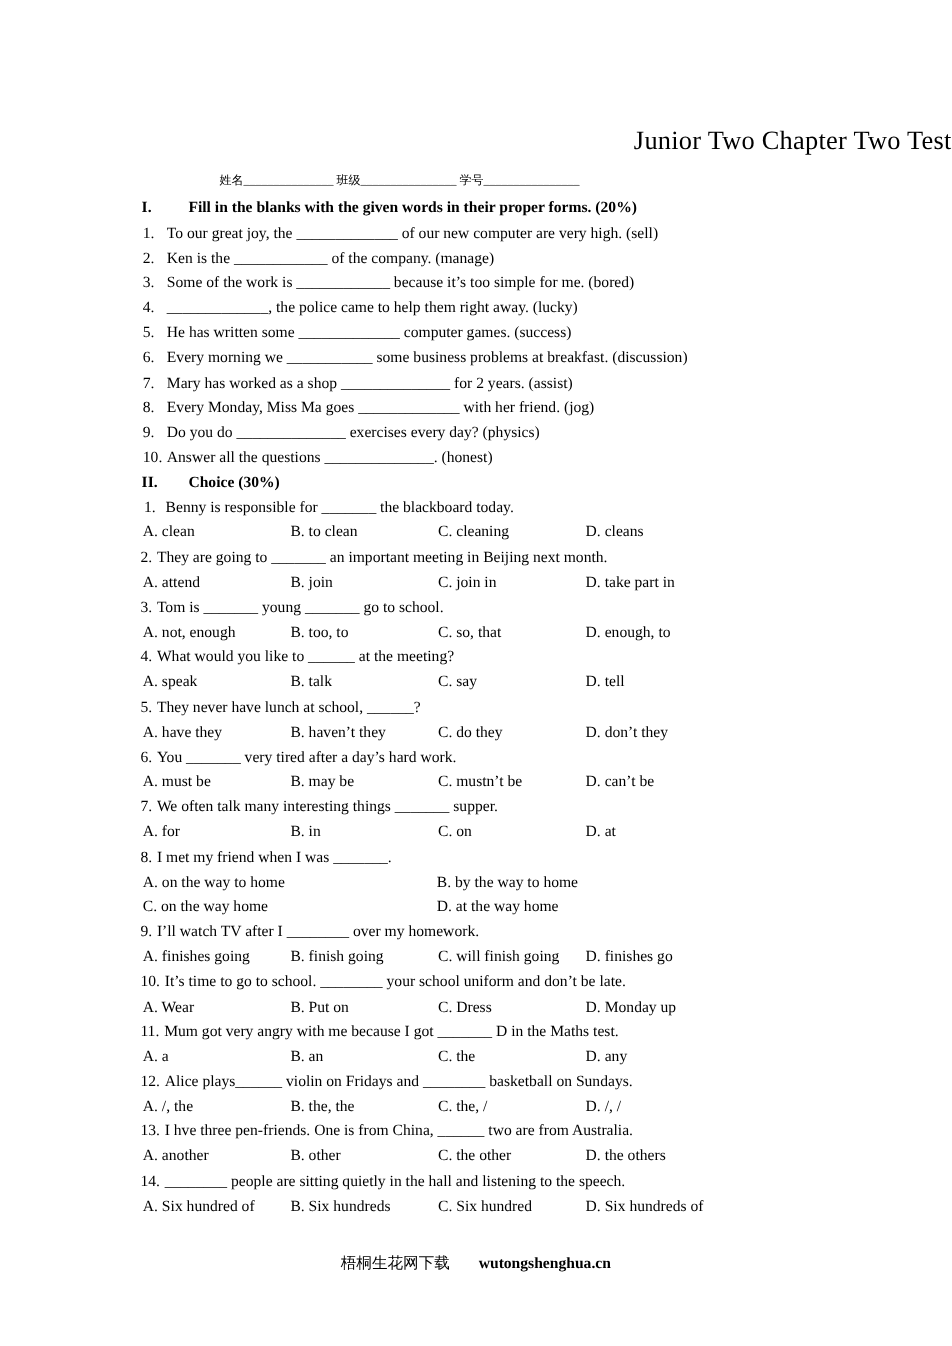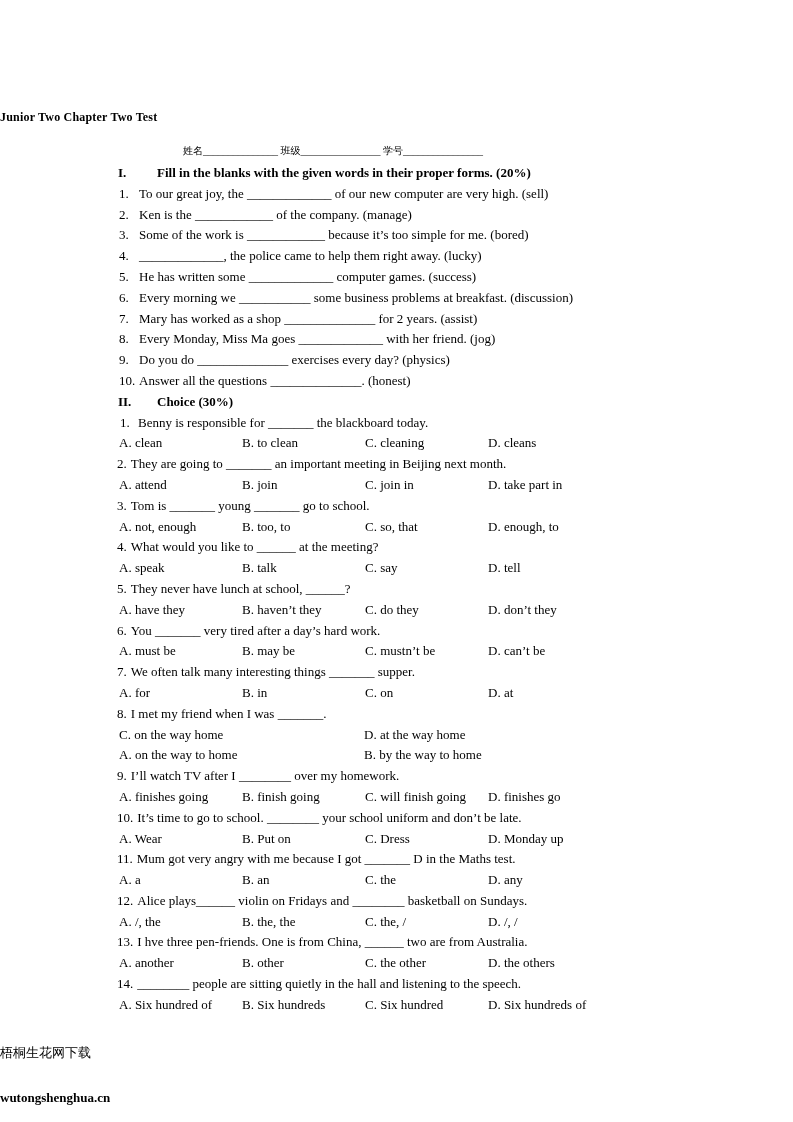--- a/index.html
+++ b/index.html
@@ -9,24 +9,24 @@
     height: 1122px;
     background: #ffffff;
     color: #000000;
     font-family: "Liberation Serif", "DejaVu Serif", serif;
     overflow: hidden;
     box-sizing: border-box;
     padding-top: 104px;
   }
   .title {
     margin: 0;
-    font-size: 12px;
-    font-weight: bold;
+    font-size: 22px;
+    font-weight: normal;
     line-height: 26px;
-    text-align: left;
+    text-align: right;
     letter-spacing: 0.2px;
   }
   .name-line {
     margin: 10px 0 0 183px;
     font-size: 10px;
     line-height: 21px;
     white-space: pre;
   }
   .content {
     margin-top: 2px;
@@ -47,21 +47,20 @@
   .opt:last-child { width: auto; }
   .opt-row.two .opt { width: 245px; }
   .opt-row.two .opt:last-child { width: auto; }
   .footer {
     margin-top: 26px;
     display: flex;
     justify-content: center;
     gap: 24px;
     font-size: 13px;
     line-height: 21px;
-    flex-direction: column;
   }
   .footer .site-url { font-weight: bold; }
 </style>
 </head>
 <body>
 
 <div class="page">
 
   <h1 class="title">Junior Two Chapter Two Test</h1>
 
@@ -99,22 +98,22 @@
     <div class="line q-plain"><span class="qnum">5.</span><span>They never have lunch at school, ______?</span></div>
     <div class="line opt-row"><span class="opt">A. have they</span><span class="opt">B. haven’t they</span><span class="opt">C. do they</span><span class="opt">D. don’t they</span></div>
 
     <div class="line q-plain"><span class="qnum">6.</span><span>You _______ very tired after a day’s hard work.</span></div>
     <div class="line opt-row"><span class="opt">A. must be</span><span class="opt">B. may be</span><span class="opt">C. mustn’t be</span><span class="opt">D. can’t be</span></div>
 
     <div class="line q-plain"><span class="qnum">7.</span><span>We often talk many interesting things _______ supper.</span></div>
     <div class="line opt-row"><span class="opt">A. for</span><span class="opt">B. in</span><span class="opt">C. on</span><span class="opt">D. at</span></div>
 
     <div class="line q-plain"><span class="qnum">8.</span><span>I met my friend when I was _______.</span></div>
+    <div class="line opt-row two"><span class="opt">A. on the way to home</span><span class="opt">B. by the way to home</span></div>
     <div class="line opt-row two"><span class="opt">C. on the way home</span><span class="opt">D. at the way home</span></div>
-    <div class="line opt-row two"><span class="opt">A. on the way to home</span><span class="opt">B. by the way to home</span></div>
 
     <div class="line q-plain"><span class="qnum">9.</span><span>I’ll watch TV after I ________ over my homework.</span></div>
     <div class="line opt-row"><span class="opt">A. finishes going</span><span class="opt">B. finish going</span><span class="opt">C. will finish going</span><span class="opt">D. finishes go</span></div>
 
     <div class="line q-plain"><span class="qnum">10.</span><span>It’s time to go to school. ________ your school uniform and don’t be late.</span></div>
     <div class="line opt-row"><span class="opt">A. Wear</span><span class="opt">B. Put on</span><span class="opt">C. Dress</span><span class="opt">D. Monday up</span></div>
 
     <div class="line q-plain"><span class="qnum">11.</span><span>Mum got very angry with me because I got _______ D in the Maths test.</span></div>
     <div class="line opt-row"><span class="opt">A. a</span><span class="opt">B. an</span><span class="opt">C. the</span><span class="opt">D. any</span></div>
 

